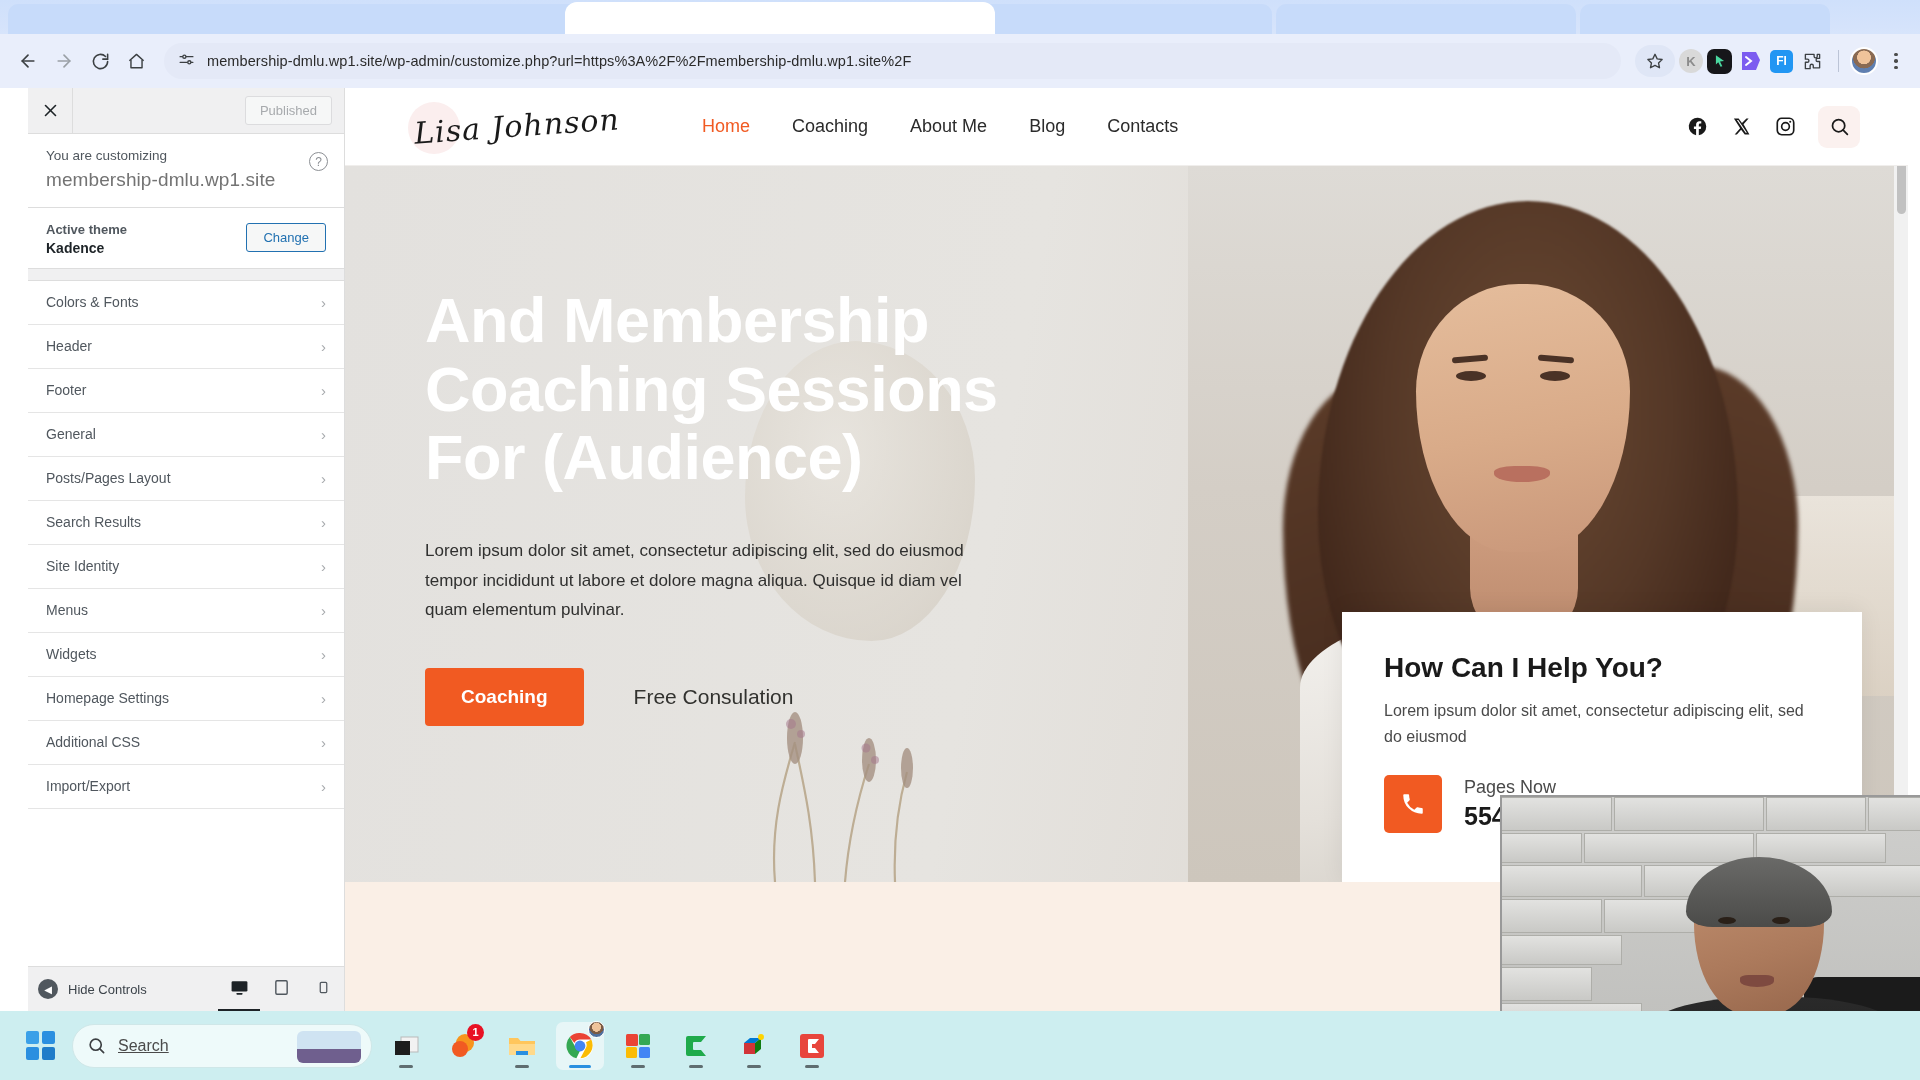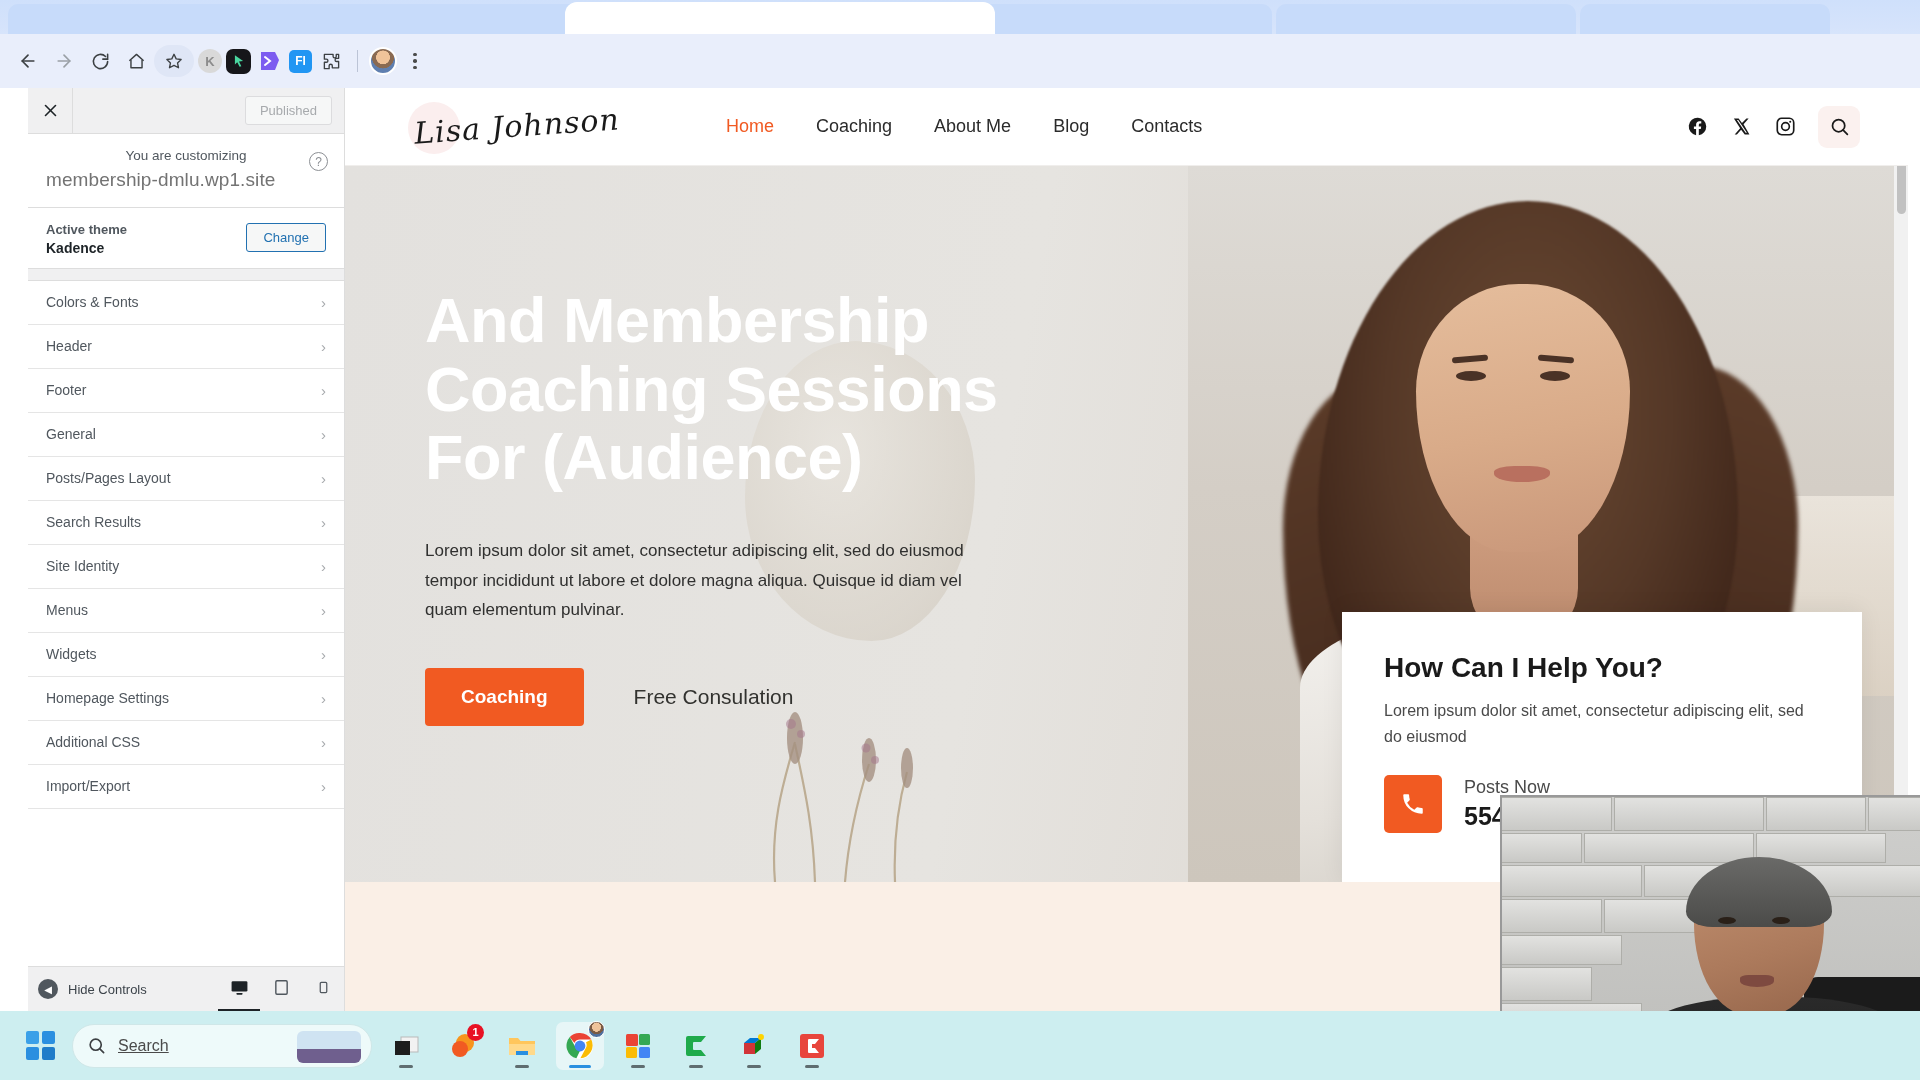--- a/index.html
+++ b/index.html
@@ -80,21 +80,21 @@
     border-right:1px solid #ddd; background:#f0f0f1;
   }
   #cz-publish {
     margin-right: 12px; padding: 6px 14px; font-size: 13px;
     color:#a7aaad; background:#f6f7f7; border:1px solid #dcdcde; border-radius:3px;
   }
   #cz-info {
     padding: 14px 18px 16px 18px; border-bottom:1px solid #ddd; position:relative;
     flex:0 0 auto;
   }
-  #cz-info-label { font-size:13.5px; color:#50575e;text-align:center; }
+  #cz-info-label { font-size:13.5px; color:#50575e; }
   #cz-site-title { font-size:19px; color:#737373; margin-top:6px; letter-spacing:.1px;}
   #cz-help {
     position:absolute; right:16px; top:18px; width:19px; height:19px; border-radius:50%;
     border:1.4px solid #8c8f94; color:#8c8f94; font-size:12px;
     display:flex; align-items:center; justify-content:center;
   }
   #cz-theme {
     padding: 12px 18px; border-bottom:1px solid #ddd;
     display:flex; align-items:center; justify-content:space-between;
     flex:0 0 auto; background:#fff;
@@ -144,21 +144,21 @@
   #logo-wrap { width: 240px; position:relative; height:58px; display:flex; align-items:center;}
   #logo-blob {
     position:absolute; left:8px; top:4px; width:52px; height:52px; border-radius:50%;
     background:#fbeeee;
   }
   #logo-text {
     position:relative; font-family:"DejaVu Serif", serif; font-style:italic;
     font-size:30px; color:#1a1a1a; letter-spacing:1px;
     transform: rotate(-4deg); padding-left: 14px;
   }
-  #site-nav { display:flex; gap: 42px; margin-left: 86px; text-align: right; }
+  #site-nav { display:flex; gap: 42px; margin-left: 62px; text-align: right; }
   .nav-link { font-size:18px; color:#2b2b2b; }
   .nav-link.active { color:#f15a22; }
   #header-right { margin-left:auto; display:flex; align-items:center; gap: 22px; }
   .soc { width:22px;height:22px; display:flex; align-items:center; justify-content:center; }
   #search-btn {
     width:42px;height:42px;border-radius:9px;background:#fbf1ef;
     display:flex;align-items:center;justify-content:center;
   }
 
   #hero {
@@ -374,20 +374,31 @@
           <polyline points="21,3 21,9 15,9"></polyline>
         </svg>
     </div>
     <div class="tb-btn">
       <svg width="19" height="19" viewBox="0 0 24 24" fill="none" stroke="#3c4043" stroke-width="1.8" stroke-linejoin="round">
           <path d="M3 11l9-8 9 8"></path>
           <path d="M5 10v10h14V10"></path>
         </svg>
     </div>
 
+    <div id="omnibox">
+      <span style="flex:0 0 auto;">
+        <svg width="17" height="17" viewBox="0 0 24 24" fill="none" stroke="#3c4043" stroke-width="1.9" stroke-linecap="round">
+            <line x1="3" y1="8" x2="21" y2="8"></line>
+            <line x1="3" y1="16" x2="21" y2="16"></line>
+            <circle cx="9" cy="8" r="2.2" fill="#e9eefb"></circle>
+            <circle cx="16" cy="16" r="2.2" fill="#e9eefb"></circle>
+          </svg>
+      </span>
+      <span id="omnibox-url">membership-dmlu.wp1.site/wp-admin/customize.php?url=https%3A%2F%2Fmembership-dmlu.wp1.site%2F</span>
+    </div>
 
     <div id="ext-area">
       <div id="star-btn">
         <svg width="18" height="18" viewBox="0 0 24 24" fill="none" stroke="#3c4043" stroke-width="1.8" stroke-linejoin="round">
             <polygon points="12,3 14.9,9.2 21.5,10 16.7,14.6 18,21 12,17.8 6,21 7.3,14.6 2.5,10 9.1,9.2"></polygon>
           </svg>
       </div>
       <div class="ext-icon" style="background:#d9d9d9;color:#8c8c8c;border-radius:50%;width:24px;height:24px;">K</div>
       <div class="ext-icon" style="background:#16161a;border-radius:7px;width:25px;height:25px;">
         <svg width="14" height="14" viewBox="0 0 24 24" fill="#4ad7a0">
@@ -622,21 +633,21 @@
     <div id="help-card">
       <div id="help-title">How Can I Help You?</div>
       <div id="help-desc">Lorem ipsum dolor sit amet, consectetur adipiscing elit, sed do eiusmod</div>
       <div id="help-row">
         <div id="phone-icon">
           <svg width="26" height="26" viewBox="0 0 24 24" fill="#fff">
               <path d="M6.6 10.8a15.5 15.5 0 0 0 6.6 6.6l2.2-2.2c.3-.3.7-.4 1-.2 1.2.4 2.4.6 3.6.6.6 0 1 .4 1 1V20c0 .6-.4 1-1 1A17 17 0 0 1 3 4c0-.6.4-1 1-1h3.4c.6 0 1 .4 1 1 0 1.3.2 2.5.6 3.6.1.4 0 .8-.2 1l-2.2 2.2z"></path>
             </svg>
         </div>
         <div>
-          <div id="dial-label">Posts Now</div>
+          <div id="dial-label">Pages Now</div>
           <div id="dial-number">554-456-7</div>
         </div>
       </div>
     </div>
   </div>
 
   <div id="below-band"></div>
 
   <div id="pv-scroll">
     <div id="pv-thumb"></div>

